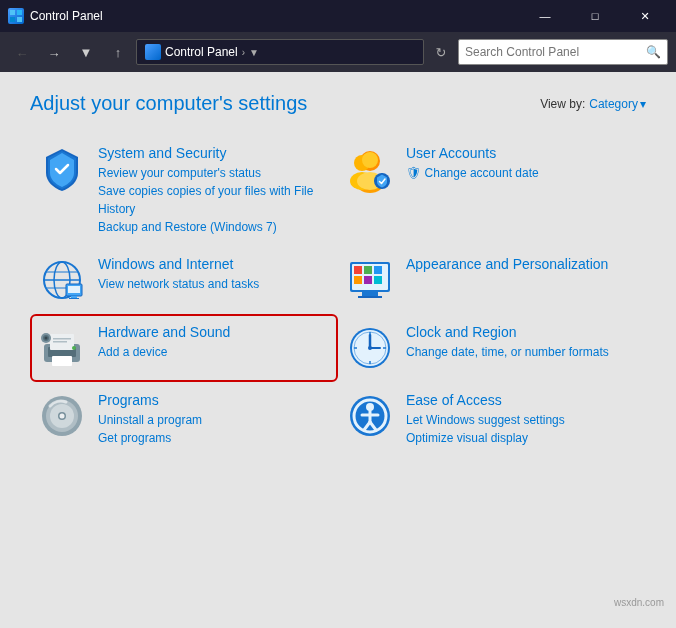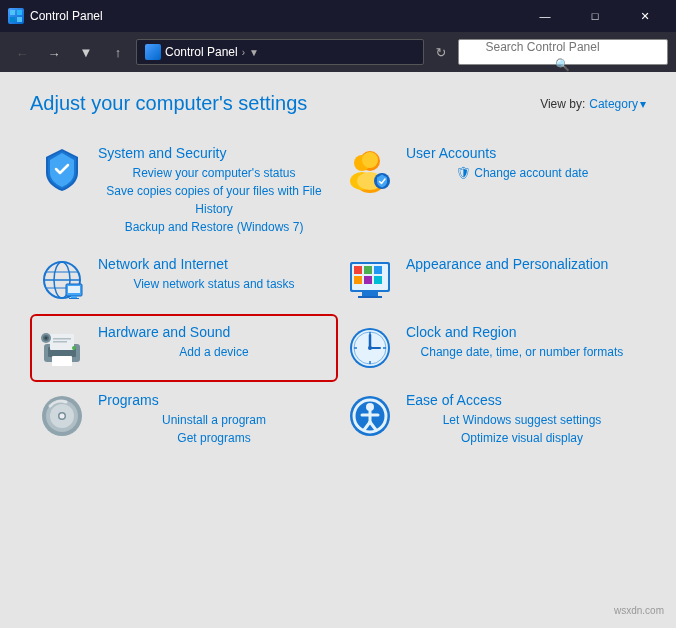--- a/index.html
+++ b/index.html
@@ -112,21 +112,20 @@
     .search-box {
       background: #fff;
       border: 1px solid #888;
       height: 26px;
       width: 210px;
       display: flex;
       align-items: center;
       padding: 0 6px;
       border-radius: 2px;
       gap: 4px;
-      flex-direction: column;
     }
     .search-input {
       border: none;
       outline: none;
       font-size: 12px;
       color: #999;
       background: transparent;
       flex: 1;
     }
     .search-icon-btn {
@@ -202,27 +201,26 @@
       font-weight: 400;
       margin-bottom: 3px;
       display: block;
     }
     .category-link {
       font-size: 12px;
       color: #0078d4;
       cursor: pointer;
       display: block;
       line-height: 1.5;
-      text-align: center;
     }
 
     
     .watermark {
       position: absolute;
-      bottom: 12px;
+      bottom: 20px;
       right: 12px;
       font-size: 10px;
       color: #999;
     }
   </style>
 </head>
 <body>
 
 <div class="title-bar">
   <div class="title-bar-left">
@@ -323,21 +321,21 @@
           <line x1="8" y1="16" x2="40" y2="16" stroke="#1976d2" stroke-width="1"></line>
           <line x1="8" y1="32" x2="40" y2="32" stroke="#1976d2" stroke-width="1"></line>
 
           <rect x="28" y="28" width="16" height="12" rx="1" fill="#42a5f5" stroke="#1565c0" stroke-width="1"></rect>
           <rect x="30" y="30" width="12" height="7" rx="0" fill="#e3f2fd"></rect>
           <rect x="33" y="40" width="6" height="2" fill="#42a5f5"></rect>
           <rect x="31" y="42" width="10" height="1" fill="#1976d2"></rect>
         </svg>
       </div>
       <div class="category-text">
-        <span class="category-name">Network and Internet</span>
+        <span class="category-name">Windows and Internet</span>
         <span class="category-link">View network status and tasks</span>
       </div>
     </div>
 
     <div class="category-item">
       <div class="category-icon">
         <svg viewBox="0 0 48 48" width="48" height="48">
           <rect x="4" y="6" width="40" height="30" rx="2" fill="#1976d2"></rect>
           <rect x="6" y="8" width="36" height="26" rx="1" fill="#e3f2fd"></rect>
 

